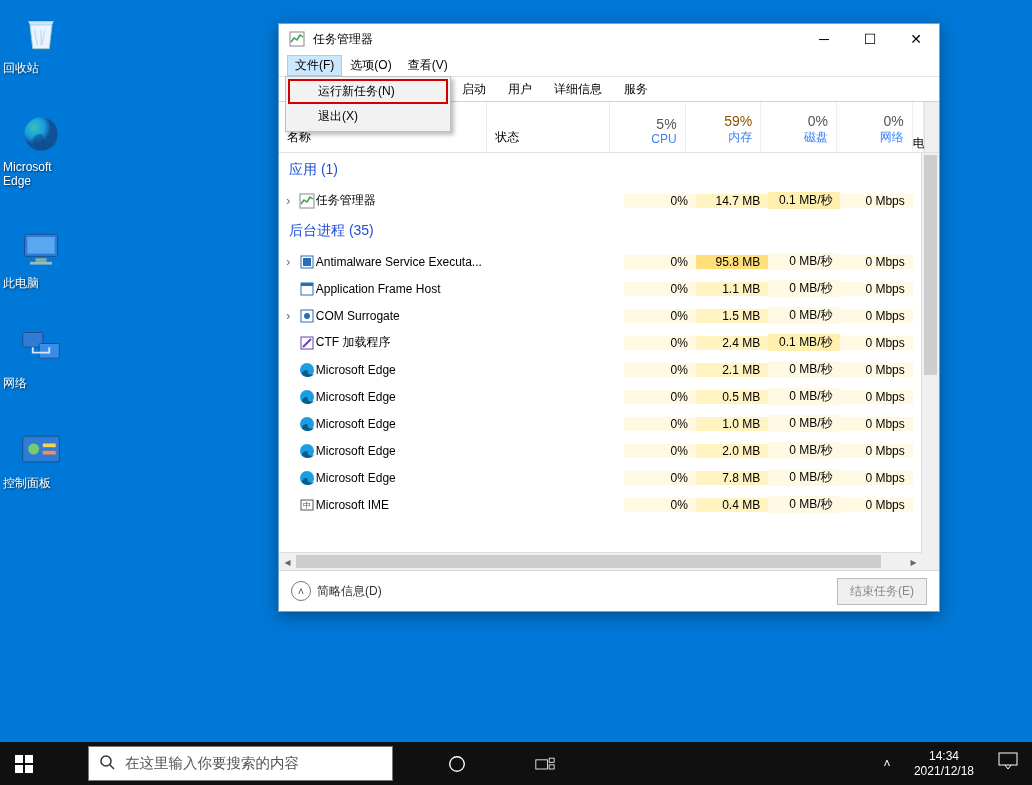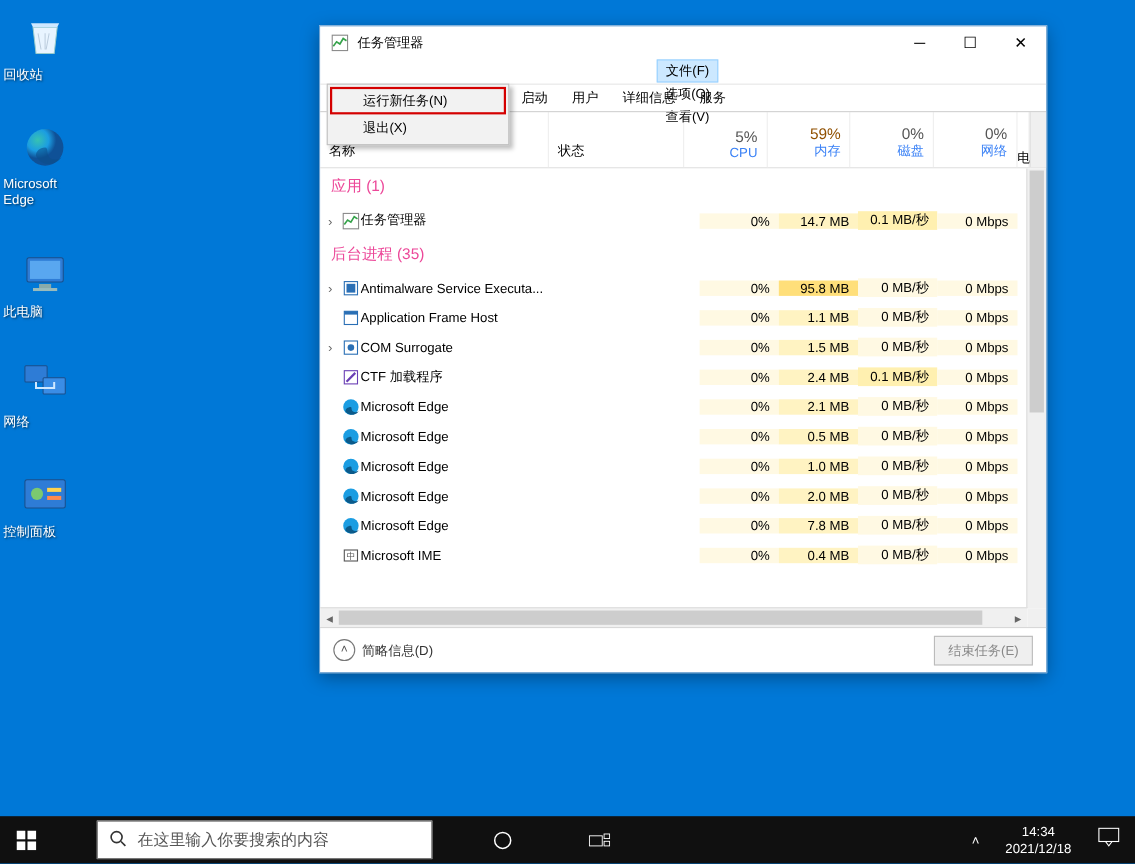--- a/index.html
+++ b/index.html
@@ -70,21 +70,21 @@
     display: flex; align-items: center; height: 100%;
     font-size: 12px;
   }
   .tray .chev { width: 34px; text-align: center; }
   .clock { text-align: center; line-height: 1.2; padding: 0 10px; }
   .notif { width: 48px; text-align: center; font-size: 18px;}
 
   
   .window {
     position: absolute;
-    left: 290px; top: 23px;
+    left: 278px; top: 23px;
     width: 660px; height: 587px;
     background: #fff;
     border: 1px solid #6fa3d2;
     box-shadow: 0 4px 16px rgba(0,0,0,0.35);
     display: flex; flex-direction: column;
   }
   .titlebar {
     height: 30px;
     display: flex; align-items: center;
     font-size: 12px;
@@ -94,21 +94,20 @@
   .win-btns { display: flex; }
   .win-btn { width: 46px; height: 30px; display:flex;align-items:center;justify-content:center; font-size: 14px;}
 
   .menubar {
     height: 22px;
     display: flex; align-items: center;
     padding-left: 8px;
     font-size: 12px;
     border-bottom: 1px solid #e5e5e5;
     position: relative;
-    flex-direction: column;
   }
   .menubar .mitem { padding: 2px 8px; }
   .menubar .mitem.open { background: #cce8ff; border:1px solid #99d1ff; padding:1px 7px;}
 
   
   .dropdown {
     position: absolute;
     top: 22px; left: 6px;
     width: 160px;
     background: #f2f2f2;
@@ -172,21 +171,21 @@
   
   .list {
     flex: 1;
     overflow: hidden;
     position: relative;
   }
   .list-inner { position:absolute; inset:0 17px 17px 0; overflow:hidden;}
   .group-label {
     padding: 8px 0 8px 10px;
     font-size: 14px;
-    color: #ec4899;
+    color: #1d4ed8;
   }
   .row {
     height: 27px;
     display: flex;
     align-items: center;
     font-size: 12px;
   }
   .row .expander { width: 20px; text-align:center; color:#666;}
   .row .ricon { width: 20px; display:flex;align-items:center;justify-content:center;}
   .row .ricon svg { width:16px; height:16px;}

